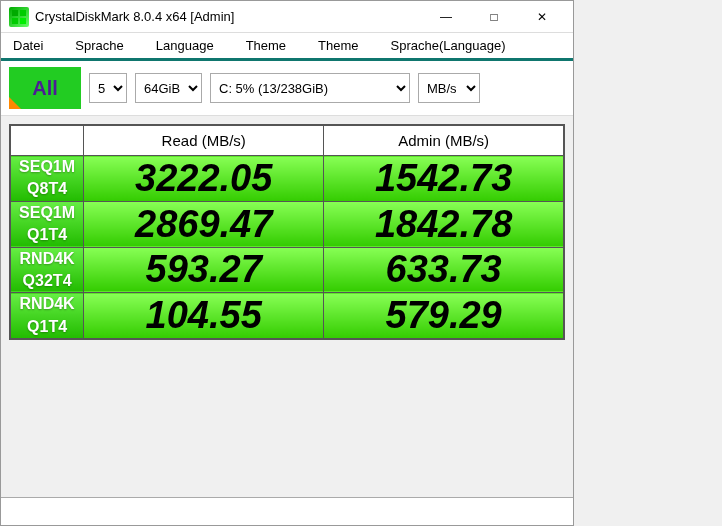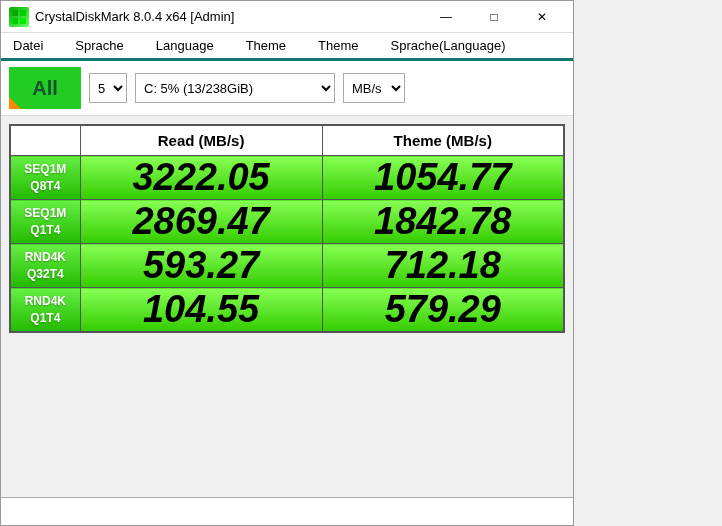--- a/index.html
+++ b/index.html
@@ -82,21 +82,21 @@
     .toolbar {
       background: white;
       display: flex;
       align-items: center;
       padding: 6px 8px;
       gap: 8px;
       border-bottom: 1px solid #ddd;
     }
     .all-btn {
       background: #22cc22;
-      color: #14532d;
+      color: #4c1d95;
       font-size: 20px;
       font-weight: bold;
       width: 72px;
       height: 42px;
       border: none;
       cursor: pointer;
       display: flex;
       align-items: center;
       justify-content: center;
       position: relative;
@@ -130,32 +130,32 @@
       border-collapse: collapse;
       background: white;
       border: 2px solid #555;
     }
     .bench-table td, .bench-table th {
       border: 1px solid #555;
     }
     .header-row th {
       background: white;
       font-size: 15px;
-      font-weight: bold;
+      font-weight: normal;
       padding: 6px 10px;
       text-align: center;
       color: #000;
     }
     .bench-row td {
       padding: 0;
     }
     .label-cell {
       background: linear-gradient(to bottom, #66ee44, #22bb00);
       color: white;
-      font-size: 12px;
+      font-size: 16px;
       font-weight: bold;
       text-align: center;
       padding: 10px 8px;
       width: 80px;
       line-height: 1.4;
       text-shadow: 0 1px 2px rgba(0,0,0,0.3);
     }
     .value-cell {
       background: linear-gradient(to bottom, #88ff55, #33cc00);
       text-align: center;
@@ -207,60 +207,67 @@
 
   <div class="toolbar">
     <button class="all-btn">
       <span>All</span>
     </button>
     <select>
       <option>5</option>
       <option>1</option>
       <option>3</option>
     </select>
+    <select>
+      <option>64GiB</option>
+      <option>1GiB</option>
+      <option>4GiB</option>
+      <option>16GiB</option>
+      <option>32GiB</option>
+    </select>
     <select style="width:200px;">
       <option>C: 5% (13/238GiB)</option>
     </select>
     <select>
       <option>MB/s</option>
       <option>GB/s</option>
       <option>IOPS</option>
     </select>
   </div>
 
   <div class="main-content">
     <table class="bench-table">
       <thead>
         <tr class="header-row">
           <th style="width:80px;"></th>
           <th>Read (MB/s)</th>
-          <th>Theme (MB/s)</th>
+          <th>Admin (MB/s)</th>
         </tr>
       </thead>
       <tbody id="bench-body">
       <tr class="bench-row">
     <td class="label-cell">
       SEQ1M<br>Q8T4
     </td>
     <td class="value-cell">3222.05</td>
-    <td class="value-cell">1054.77</td>
+    <td class="value-cell">1542.73</td>
   </tr>
           <tr class="bench-row">
     <td class="label-cell">
       SEQ1M<br>Q1T4
     </td>
     <td class="value-cell">2869.47</td>
     <td class="value-cell">1842.78</td>
   </tr>
           <tr class="bench-row">
     <td class="label-cell">
       RND4K<br>Q32T4
     </td>
     <td class="value-cell">593.27</td>
-    <td class="value-cell">712.18</td>
+    <td class="value-cell">633.73</td>
   </tr>
           <tr class="bench-row">
     <td class="label-cell">
       RND4K<br>Q1T4
     </td>
     <td class="value-cell">104.55</td>
     <td class="value-cell">579.29</td>
   </tr>
         </tbody>
     </table>

